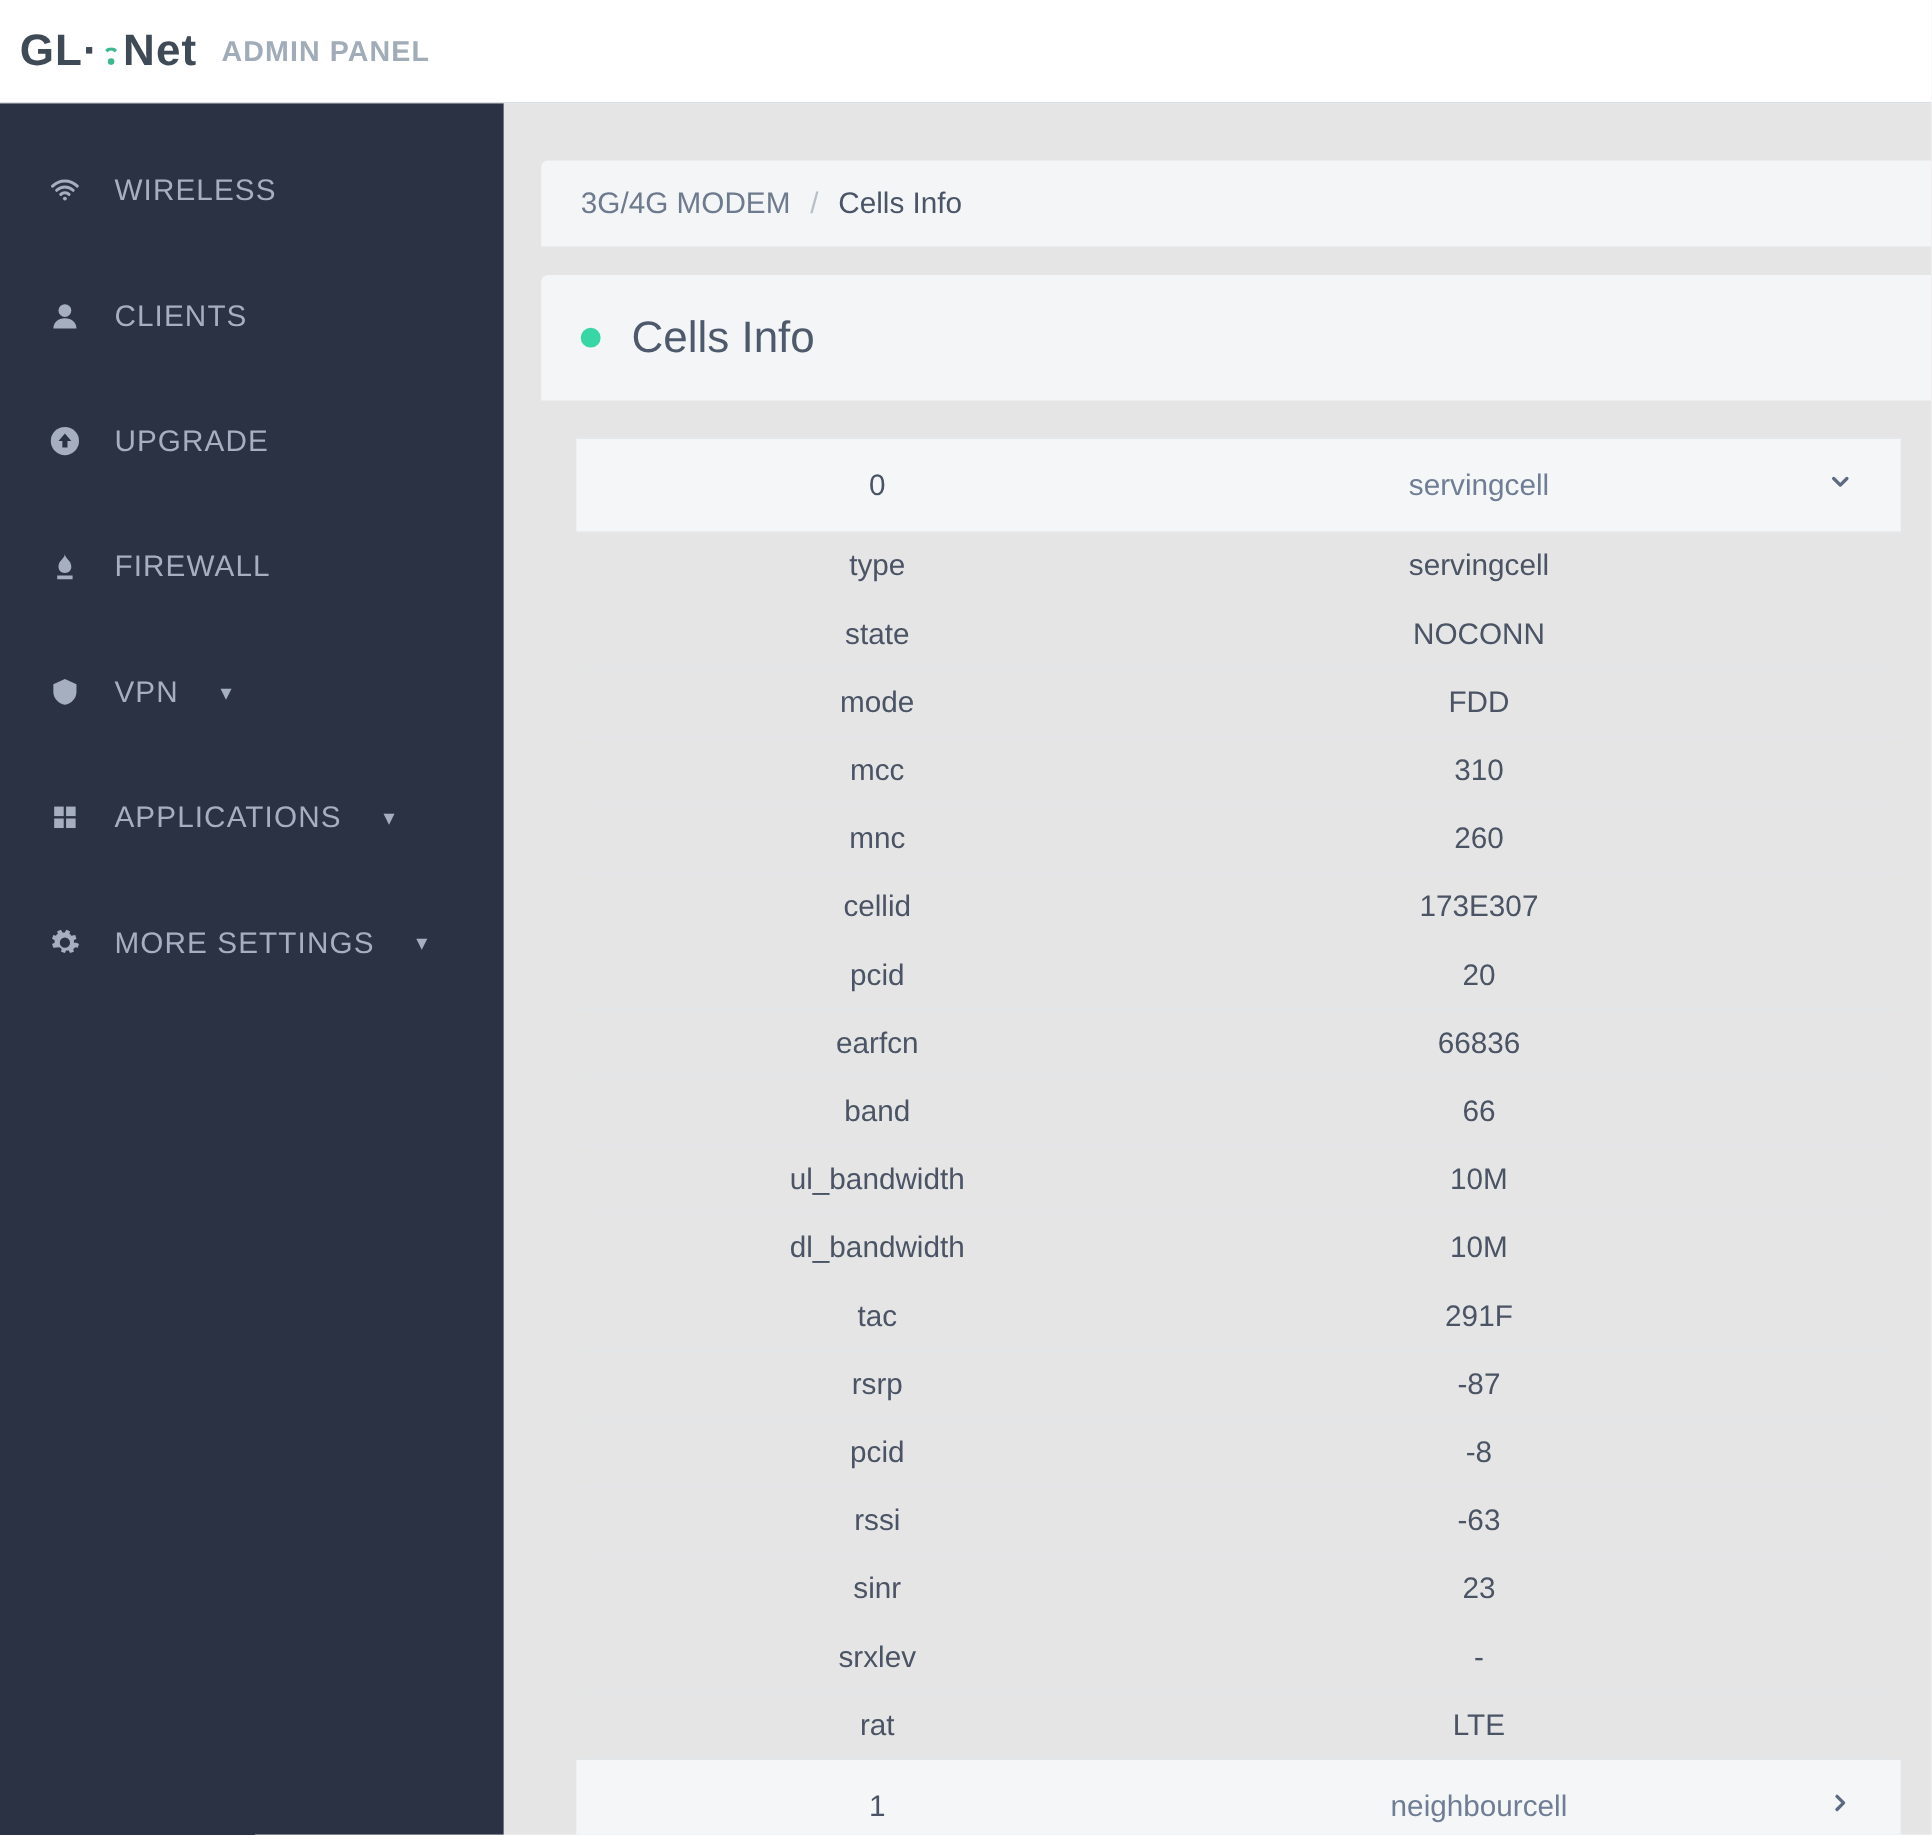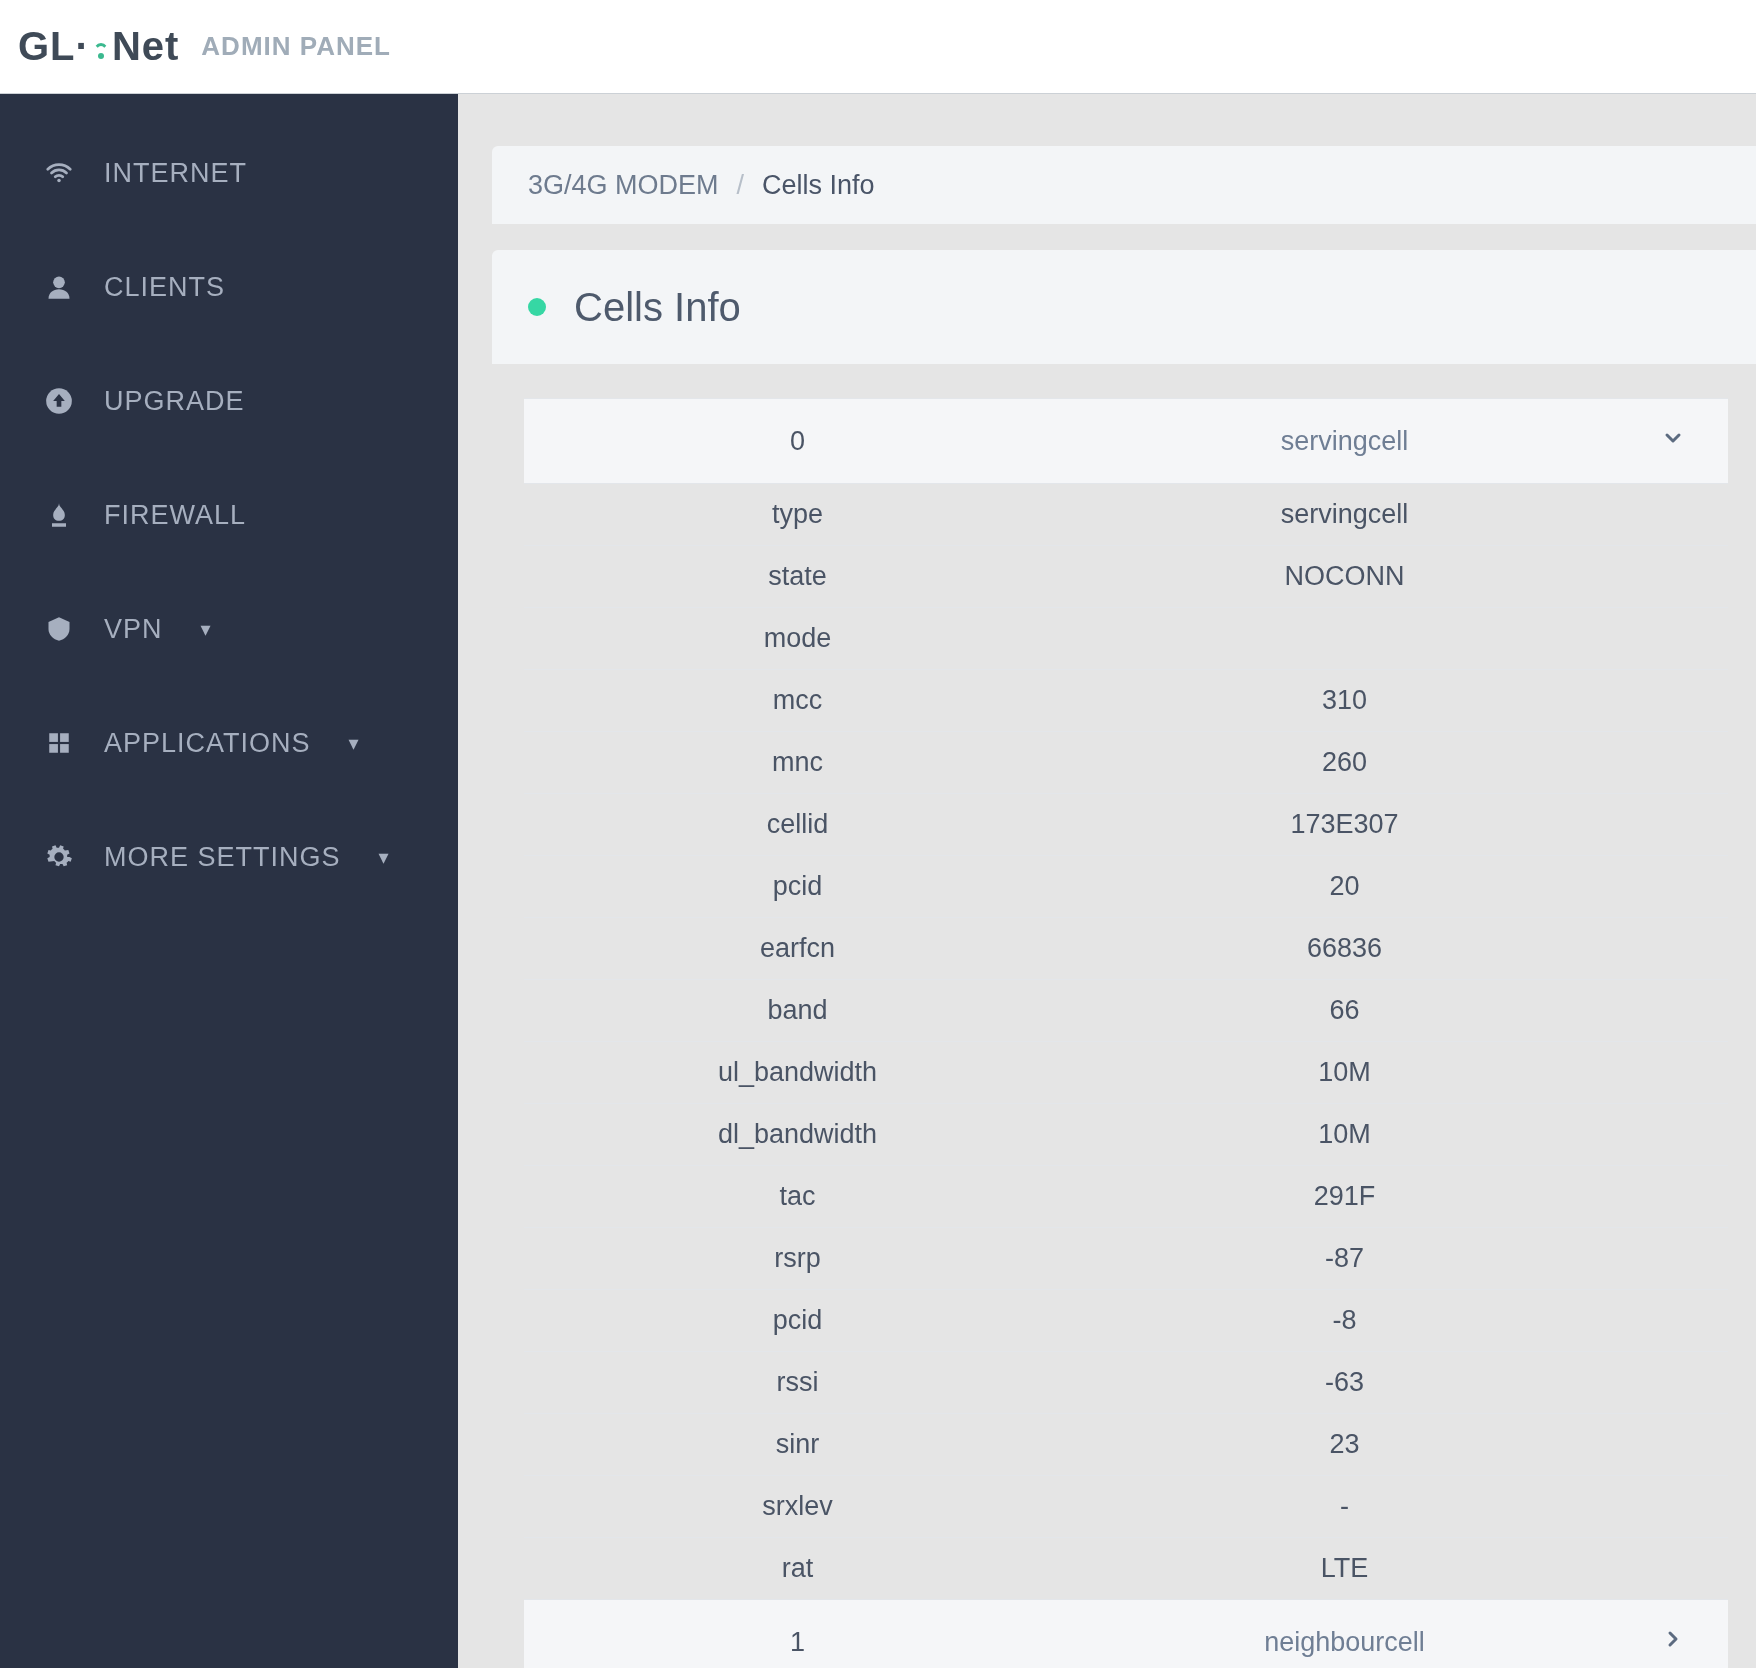--- a/index.html
+++ b/index.html
@@ -67,21 +67,21 @@
 <div class="body-wrap">
 
   <div class="sidebar">
     <div class="side-item">
       <span class="icon">
         <svg viewBox="0 0 24 24" class="stroke" width="30" height="30">
             <path d="M3 9c5-5 13-5 18 0M6 12c3.3-3.3 8.7-3.3 12 0M9 15c1.6-1.6 4.4-1.6 6 0"></path>
             <circle cx="12" cy="18" r="1.4" fill="currentColor" stroke="none"></circle>
           </svg>
       </span>
-      <span class="label">INTERNET</span>
+      <span class="label">WIRELESS</span>
     </div>
     <div class="side-item">
       <span class="icon">
         <svg viewBox="0 0 24 24" class="fill" width="28" height="28">
             <circle cx="12" cy="8" r="5"></circle>
             <path d="M3 22c0-5 4-8 9-8s9 3 9 8z"></path>
           </svg>
       </span>
       <span class="label">CLIENTS</span>
     </div>
@@ -165,20 +165,21 @@
               <span class="v">servingcell</span>
               <span class="chev"></span>
             </div>
           <div class="row">
               <span class="k">state</span>
               <span class="v">NOCONN</span>
               <span class="chev"></span>
             </div>
           <div class="row">
               <span class="k">mode</span>
+              <span class="v">FDD</span>
               <span class="chev"></span>
             </div>
           <div class="row">
               <span class="k">mcc</span>
               <span class="v">310</span>
               <span class="chev"></span>
             </div>
           <div class="row">
               <span class="k">mnc</span>
               <span class="v">260</span>

